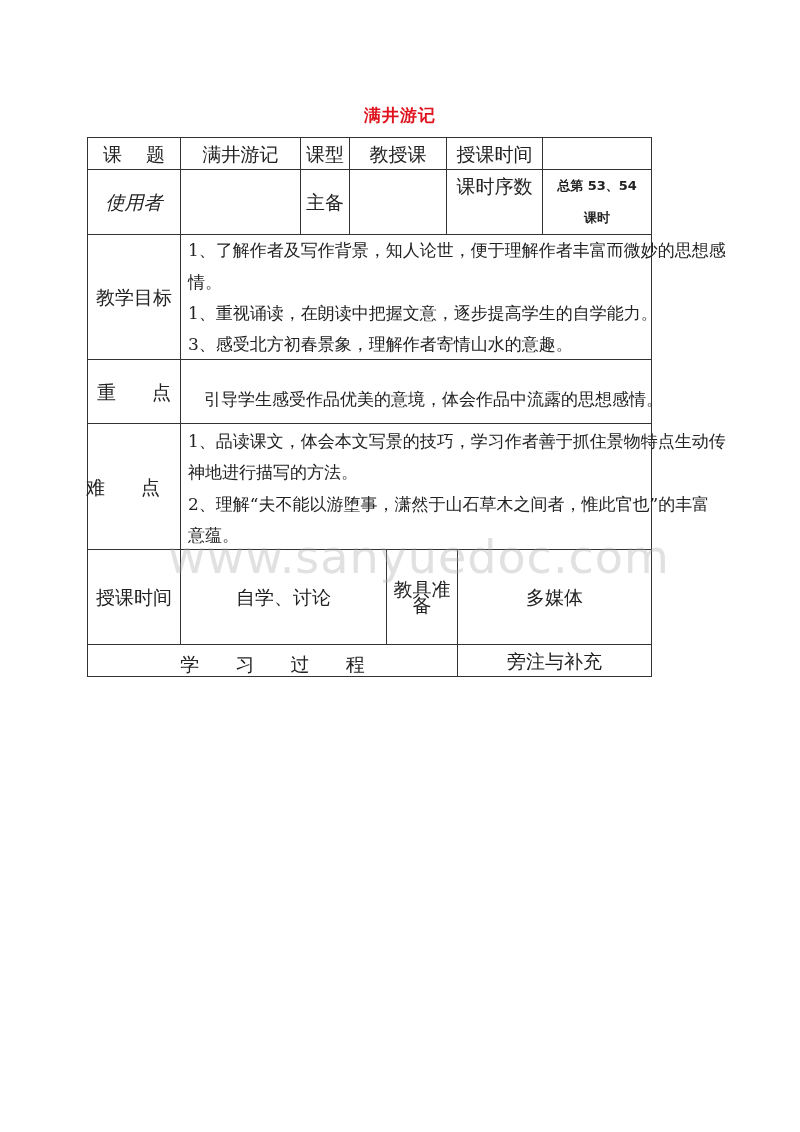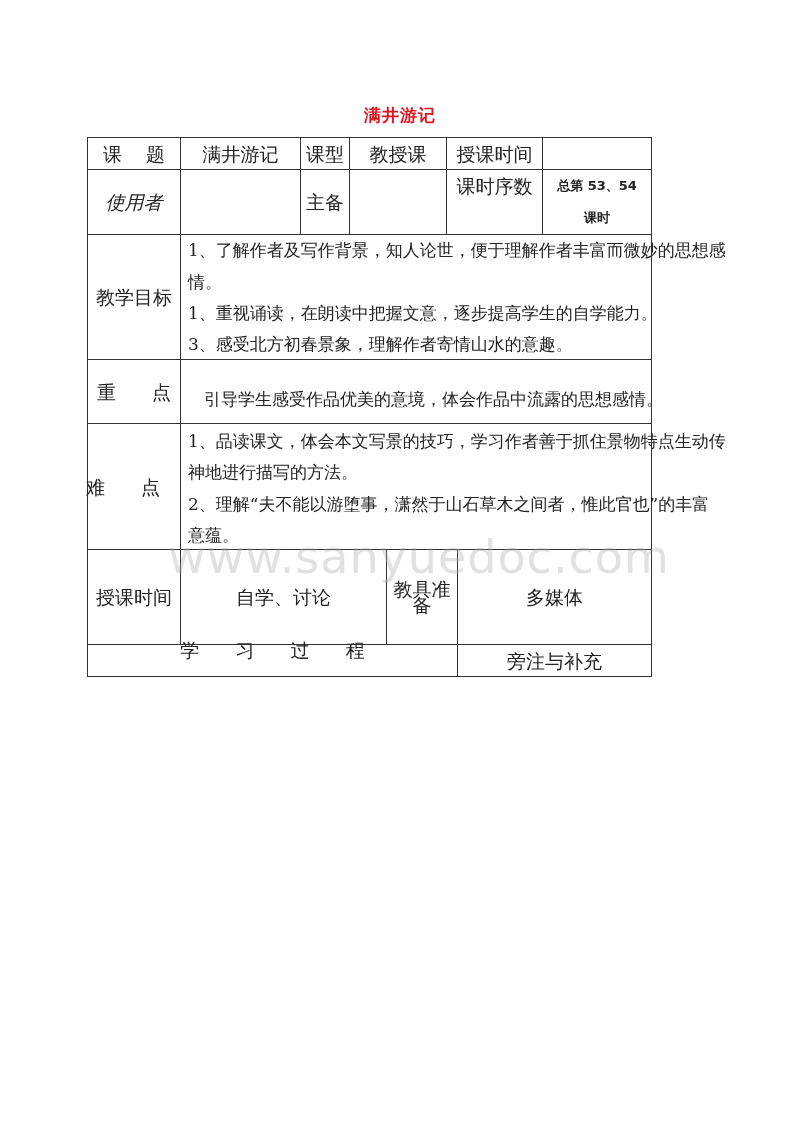--- a/index.html
+++ b/index.html
@@ -80,17 +80,17 @@
   <div class="para" style="left:188px; top:433px;">1、品读课文，体会本文写景的技巧，学习作者善于抓住景物特点生动传</div>
   <div class="para" style="left:188px; top:464px;">神地进行描写的方法。</div>
   <div class="para" style="left:188px; top:496px;">2、理解“夫不能以游堕事，潇然于山石草木之间者，惟此官也”的丰富</div>
   <div class="para" style="left:188px; top:527px;">意蕴。</div>
 
   <div class="cell center" style="left:88px; top:550px; width:92px; height:94px;">授课时间</div>
   <div class="cell center" style="left:181px; top:550px; width:205px; height:94px;">自学、讨论</div>
   <div class="cell center" style="left:387px; top:550px; width:70px; height:94px;">教具准备</div>
   <div class="cell center" style="left:458px; top:550px; width:193px; height:94px;">多媒体</div>
 
-  <div class="cell center" style="left:88px; top:634px; width:369px; height:31px; white-space:pre;">学      习      过      程</div>
+  <div class="cell center" style="left:88px; top:648px; width:369px; height:31px; white-space:pre;">学      习      过      程</div>
   <div class="cell center" style="left:458px; top:645px; width:193px; height:31px;">旁注与补充</div>
 </div>
 
 <div class="watermark">www.sanyuedoc.com</div>
 
 </body></html>

